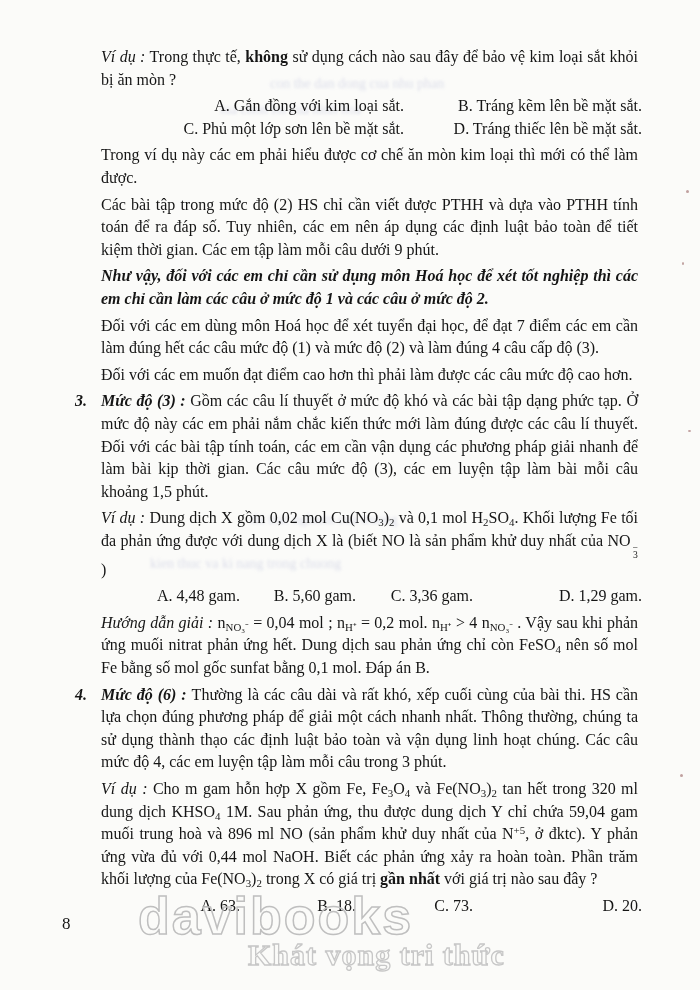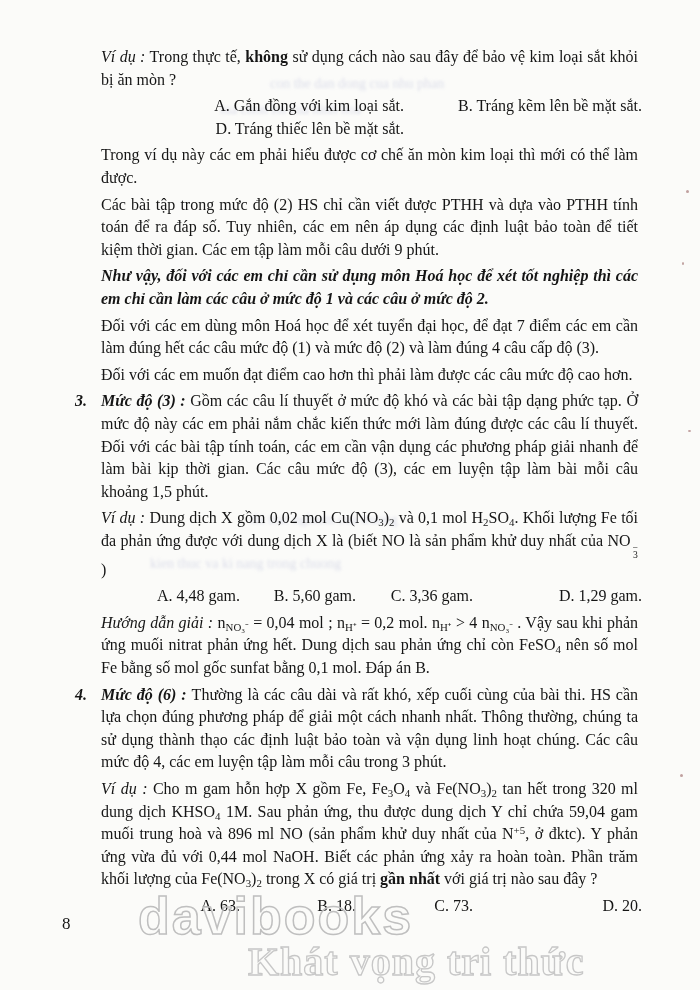--- a/index.html
+++ b/index.html
@@ -40,21 +40,21 @@
   .wm-brand{
     position:absolute;left:138px;top:886px;
     font-family:Liberation Sans, sans-serif;
     font-size:52px;font-weight:bold;letter-spacing:2px;
     color:transparent;-webkit-text-stroke:1.5px #bfbfbf;
     white-space:nowrap;pointer-events:none;
   }
   .wm-slogan{
     position:absolute;left:248px;top:938px;
     font-family:"Liberation Serif", serif;
-    font-size:40px;font-weight:bold;letter-spacing:1px;
+    font-size:30px;font-weight:bold;letter-spacing:1px;
     color:transparent;-webkit-text-stroke:1.3px #c7c7c7;
     white-space:nowrap;pointer-events:none;
   }
   
   .bleed{
     position:absolute;font-size:14px;white-space:nowrap;
     color:rgba(110,120,180,0.22);filter:blur(1.4px);
     pointer-events:none;font-family:"Liberation Serif", serif;
   }
   .speck{position:absolute;border-radius:50%;background:rgba(120,50,50,0.45);pointer-events:none;}
@@ -73,20 +73,21 @@
   <span class="speck" style="left:688px;top:430px;width:3px;height:2px;"></span>
   <span class="speck" style="left:680px;top:774px;width:3px;height:3px;"></span>
 
   <div class="content">
 
     <p><i>Ví dụ :</i> Trong thực tế, <b>không</b> sử dụng cách nào sau đây để bảo vệ kim loại sắt khỏi bị ăn mòn ?</p>
 
     <div class="opts2">
       <span>A. Gắn đồng với kim loại sắt.</span>
       <span>B. Tráng kẽm lên bề mặt sắt.</span>
+      <span>C. Phủ một lớp sơn lên bề  mặt sắt.</span>
       <span>D. Tráng thiếc lên bề mặt sắt.</span>
     </div>
 
     <p>Trong ví dụ này các em phải hiểu được cơ chế ăn mòn kim loại thì mới có thể làm được.</p>
     <p>Các bài tập trong mức độ (2) HS chỉ cần viết được PTHH và dựa vào PTHH tính toán để ra đáp số. Tuy nhiên, các em nên áp dụng các định luật bảo toàn để tiết kiệm thời gian. Các em tập làm mỗi câu dưới 9 phút.</p>
     <p class="bi">Như vậy, đối với các em chỉ cần sử dụng môn Hoá học để xét tốt nghiệp thì các em chỉ cần làm các câu ở mức độ 1 và các câu ở mức độ 2.</p>
     <p>Đối với các em dùng môn Hoá học để xét tuyển đại học, để đạt 7 điểm các em cần làm đúng hết các câu mức độ (1) và mức độ (2) và làm đúng 4 câu cấp độ (3).</p>
     <p>Đối với các em muốn đạt điểm cao hơn thì phải làm được các câu mức độ cao hơn.</p>
 
     <div class="li">

